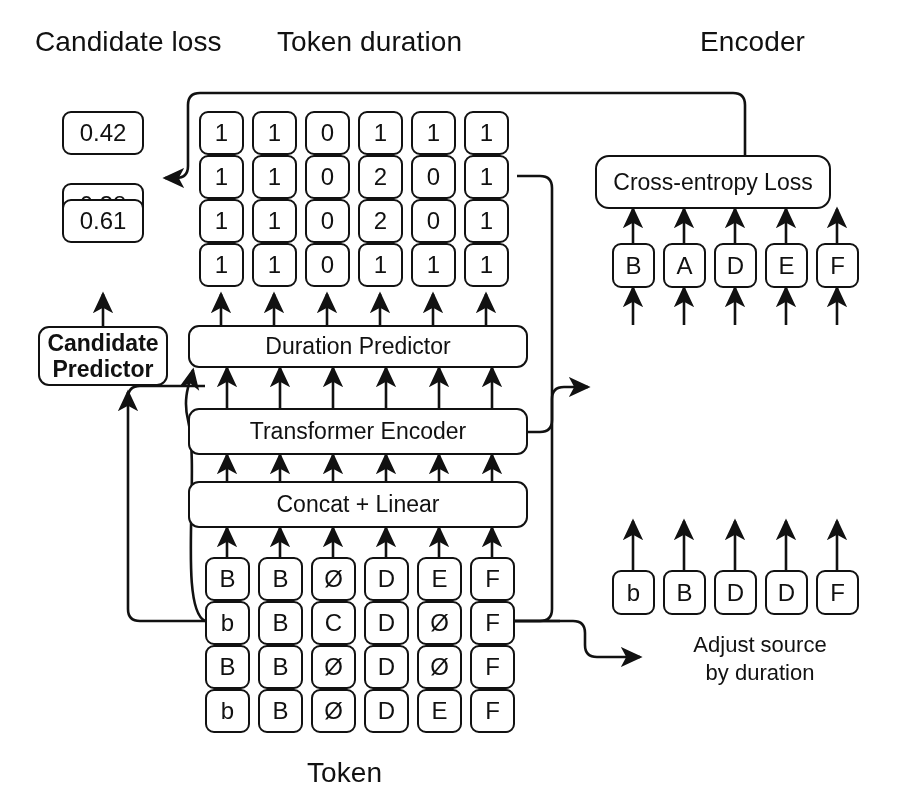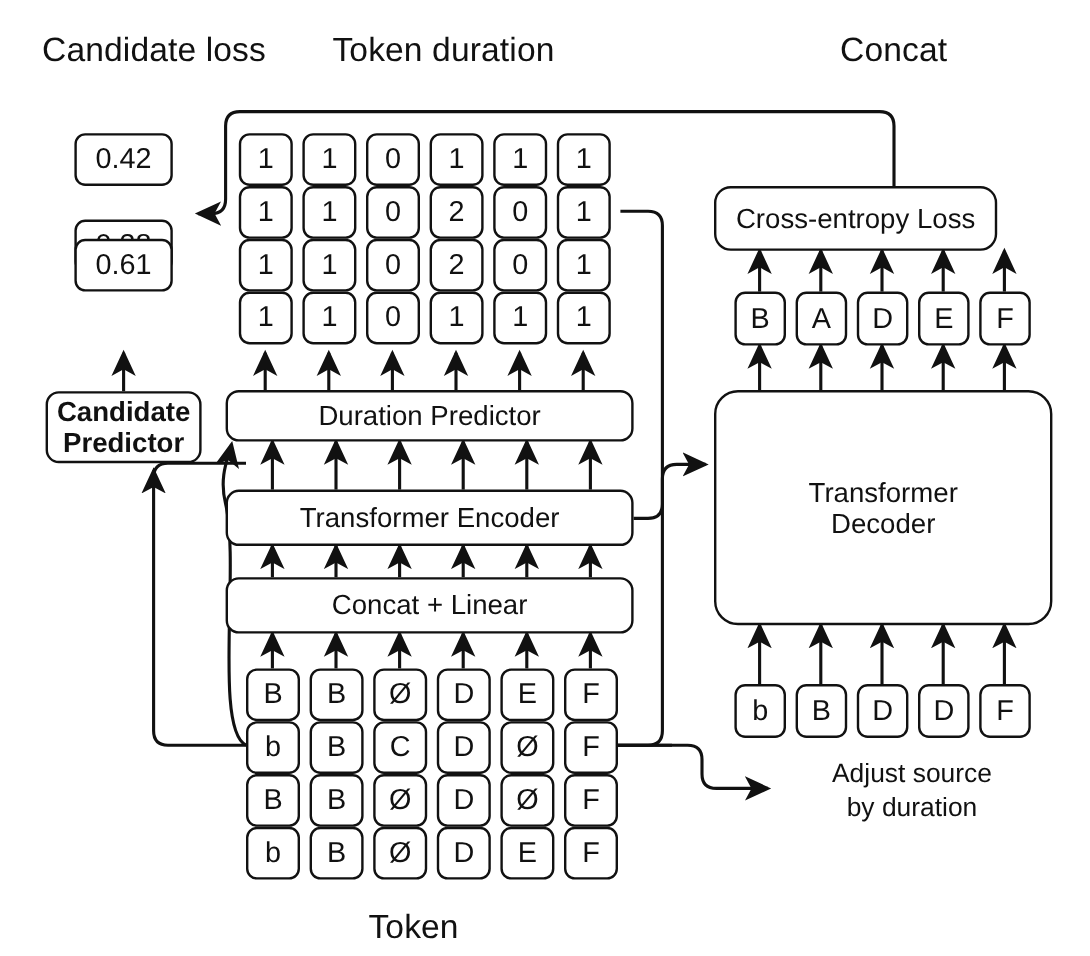--- a/index.html
+++ b/index.html
@@ -172,21 +172,21 @@
         <path d="M684,570 L684,521" marker-end="url(#ah)"></path>
         <path d="M735,570 L735,521" marker-end="url(#ah)"></path>
         <path d="M786,570 L786,521" marker-end="url(#ah)"></path>
         <path d="M837,570 L837,521" marker-end="url(#ah)"></path>
       </g>
     </g>
   </svg>
 
   <div class="section-label" style="left:35px; top:26px;">Candidate loss</div>
   <div class="section-label" style="left:277px; top:26px;">Token duration</div>
-  <div class="section-label" style="left:700px; top:26px;">Concat</div>
+  <div class="section-label" style="left:700px; top:26px;">Encoder</div>
   <div class="section-label" style="left:307px; top:757px;">Token</div>
 
   <div class="cell" style="left:62px; top:111px; width:82px; height:44px;">0.42</div>
   <div class="cell" style="left:62px; top:155px; width:82px; height:44px;margin-top:28px;">0.38</div>
   <div class="cell" style="left:62px; top:199px; width:82px; height:44px;">0.61</div>
 
   <div class="cell" style="left:199px; top:111px; width:45px; height:44px;">1</div>
   <div class="cell" style="left:252px; top:111px; width:45px; height:44px;">1</div>
   <div class="cell" style="left:305px; top:111px; width:45px; height:44px;">0</div>
   <div class="cell" style="left:358px; top:111px; width:45px; height:44px;">1</div>
@@ -256,21 +256,19 @@
 
   <div class="modbox" style="left:38px; top:326px; width:130px; height:60px; white-space:pre-line;font-weight:bold;">Candidate
 Predictor</div>
 
   <div class="modbox" style="left:188px; top:325px; width:340px; height:43px;">Duration Predictor</div>
 
   <div class="modbox" style="left:188px; top:408px; width:340px; height:47px;">Transformer Encoder</div>
 
   <div class="modbox" style="left:188px; top:481px; width:340px; height:47px;">Concat + Linear</div>
 
-  <div class="modbox tall" style="left:595px; top:325px; width:282px; height:196px; white-space:pre-line;">Transformer
-Decoder</div>
 
   <div class="modbox" style="left:595px; top:155px; width:236px; height:54px; border-radius:14px;">Cross-entropy Loss</div>
 
   <div class="free-text" style="left:645px; top:631px; width:230px;">Adjust source
 by duration</div>
 
 </div>
 
 </body></html>

